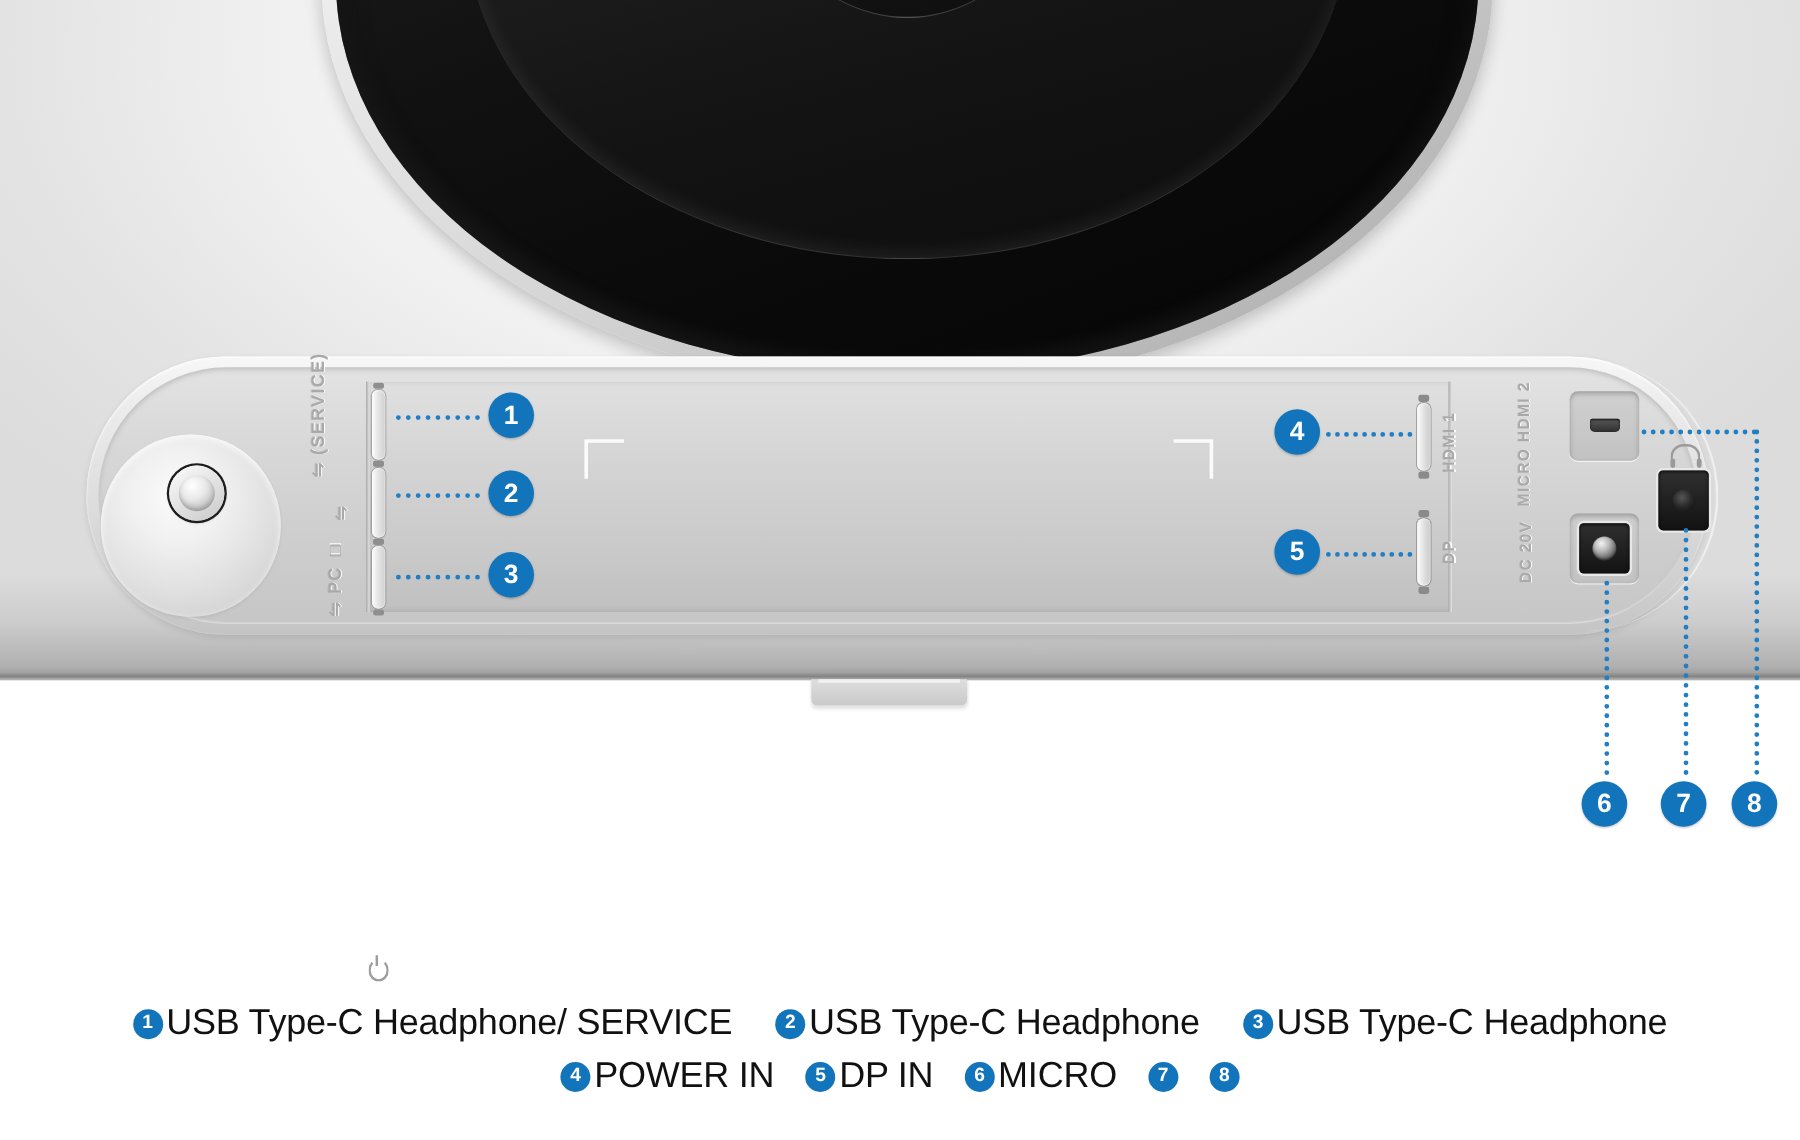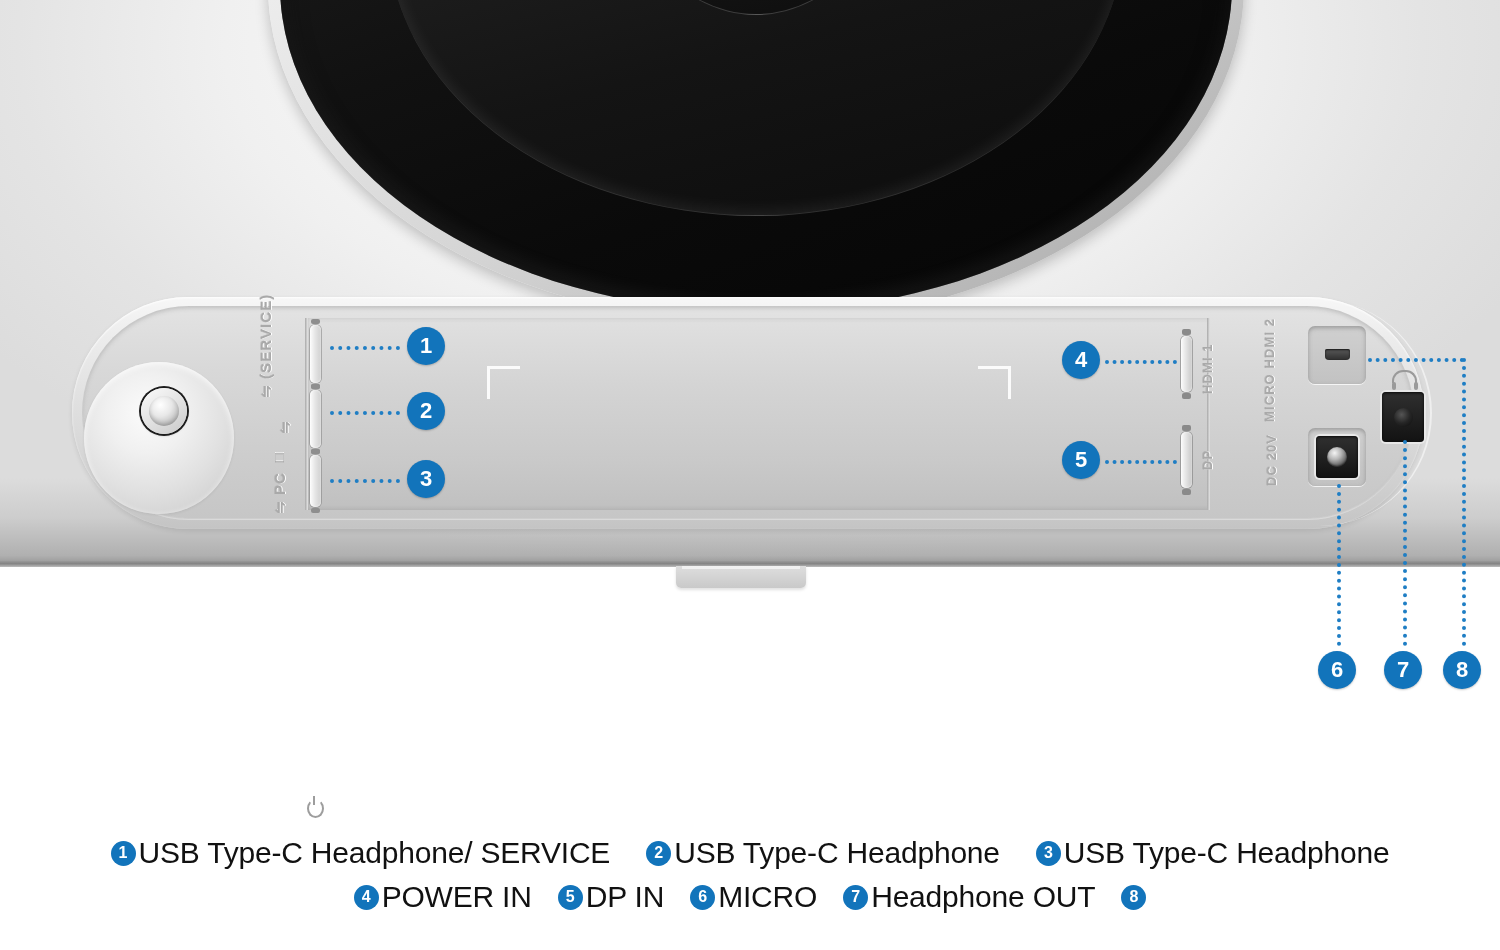--- a/index.html
+++ b/index.html
@@ -368,21 +368,20 @@
       <div class="legend-item">
         <span class="legend-badge">5</span>
         <span class="legend-label">DP IN</span>
       </div>
       <div class="legend-item">
         <span class="legend-badge">6</span>
         <span class="legend-label">MICRO</span>
       </div>
       <div class="legend-item">
         <span class="legend-badge">7</span>
-        <span class="legend-label">Headphone OUT</span>
       </div>
       <div class="legend-item">
         <span class="legend-badge">8</span>
       </div>
     </div>
 
   </div>
 
 </div>
 

